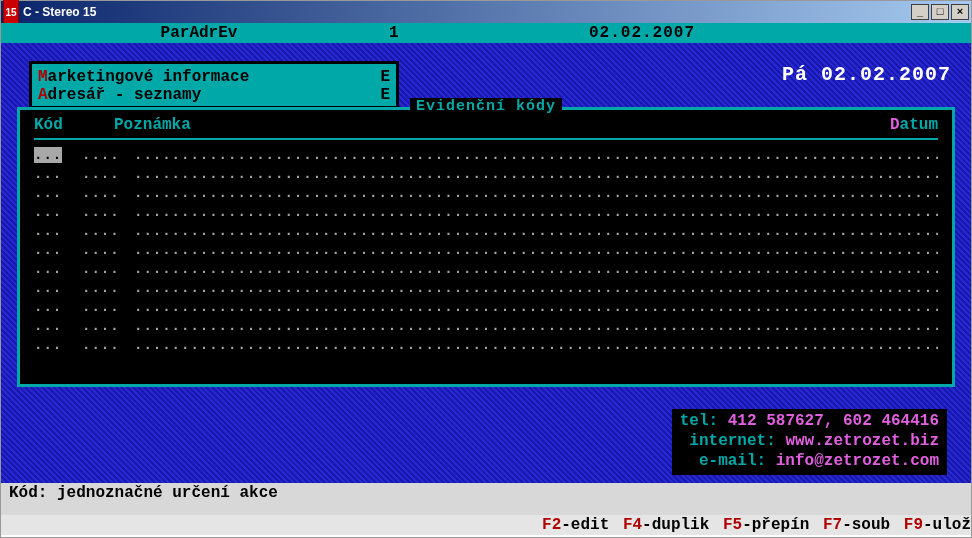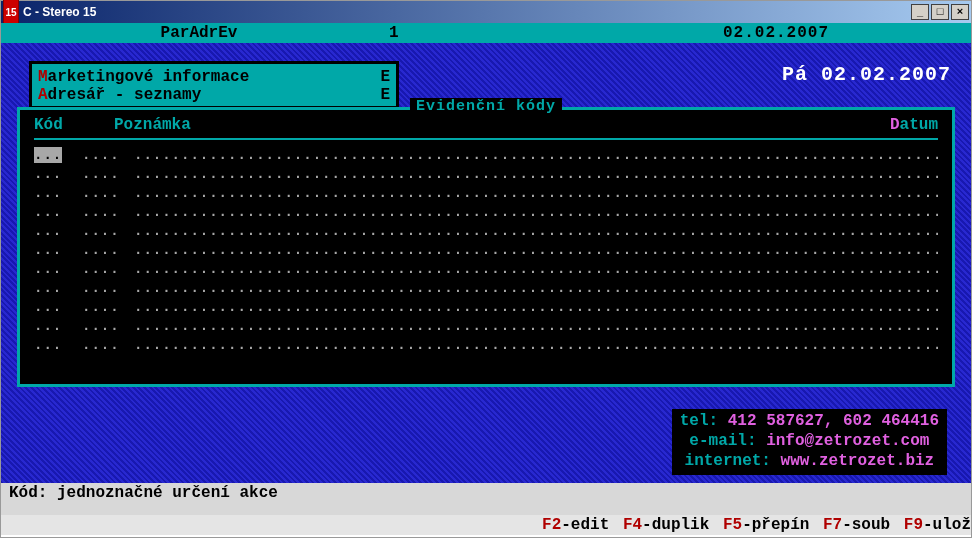--- a/index.html
+++ b/index.html
@@ -33,21 +33,21 @@
   }
 
   .terminal { width:100%; height: calc(100% - 22px); position:relative; }
 
   .statusbar-top {
     background:#00a8a8; color:#000; height:20px; line-height:20px;
     display:flex; padding:0 8px; font-size:16px;
   }
   .st-left { flex:0 0 380px; text-align:center; }
   .st-mid { flex:0 0 200px; }
-  .st-right { flex:1; text-align:center; letter-spacing:1px; }
+  .st-right { flex:1; text-align:left; letter-spacing:1px; }
 
   .bluearea {
     height: 440px; width:100%;
     background:
      repeating-linear-gradient(45deg,#1818b0 0 2px,#2828d0 2px 4px);
     position:relative;
   }
 
   .date-top-right {
     position:absolute; top:20px; right:20px;
@@ -82,21 +82,21 @@
   .rows { color:#a8a8a8; font-size:14px; letter-spacing:1px; line-height:19px; }
   .row { display:flex; white-space:pre; }
   .row .c1 { width:48px; }
   .row .c2 { width:52px; }
   .row .c3 { flex:1; overflow:hidden; }
   .cursor { background:#a8a8a8; color:#000; }
 
   .contact {
     position:absolute; bottom:8px; right:24px;
     background:#000; color:#00a8a8; padding:2px 8px 4px 8px;
-    font-size:16px; line-height:20px; text-align:center;
+    font-size:16px; line-height:20px; text-align:right;
   }
   .contact .lbl { color:#00a8a8; }
   .contact .val { color:#e060e0; }
 
   .hintbar {
     background:#d8d8d8; color:#000; height:32px; line-height:20px;
     padding:0 8px; font-size:16px;
   }
 
   .fkeys {
@@ -165,22 +165,22 @@
               <div class="row"><span class="c1">...</span><span class="c2">....</span><span class="c3">..........................................................................................</span></div>
               <div class="row"><span class="c1">...</span><span class="c2">....</span><span class="c3">..........................................................................................</span></div>
               <div class="row"><span class="c1">...</span><span class="c2">....</span><span class="c3">..........................................................................................</span></div>
               <div class="row"><span class="c1">...</span><span class="c2">....</span><span class="c3">..........................................................................................</span></div>
             </div>
         </div>
       </div>
 
       <div class="contact">
         <div><span class="lbl">tel: </span><span class="val">412 587627, 602 464416</span></div>
+        <div><span class="lbl">internet: </span><span class="val">www.zetrozet.biz</span></div>
         <div><span class="lbl">e-mail: </span><span class="val">info@zetrozet.com</span></div>
-        <div><span class="lbl">internet: </span><span class="val">www.zetrozet.biz</span></div>
       </div>
 
     </div>
 
     <div class="hintbar">Kód: jednoznačné určení akce</div>
 
     <div class="fkeys">
       <span class="fk">F2</span><span>-edit</span><span class="sep">  </span>
       <span class="fk">F4</span><span>-duplik</span><span class="sep">  </span>
       <span class="fk">F5</span><span>-přepín</span><span class="sep">  </span>

